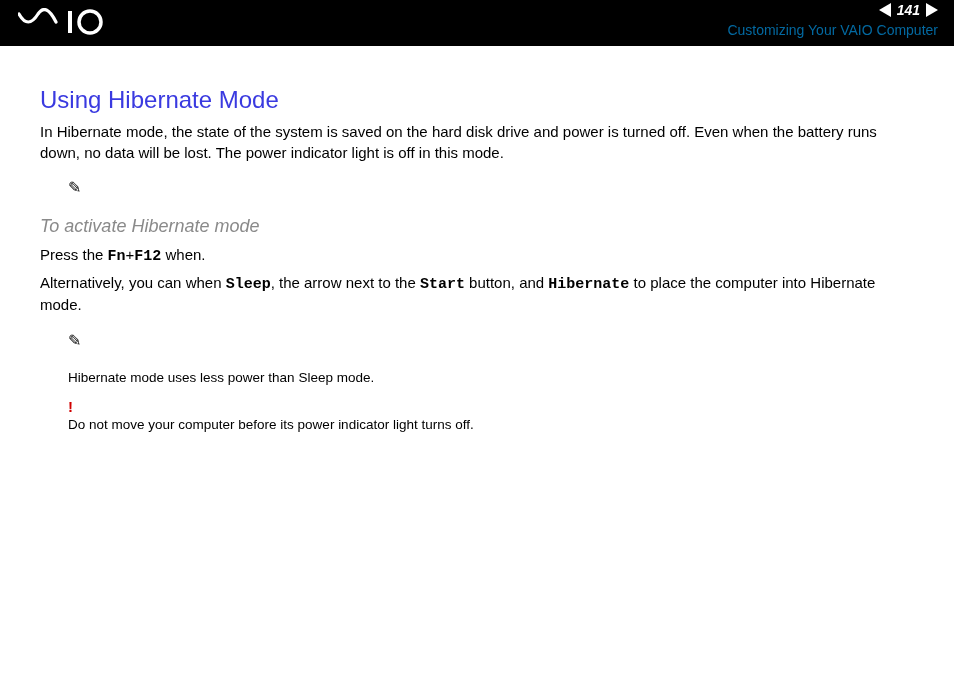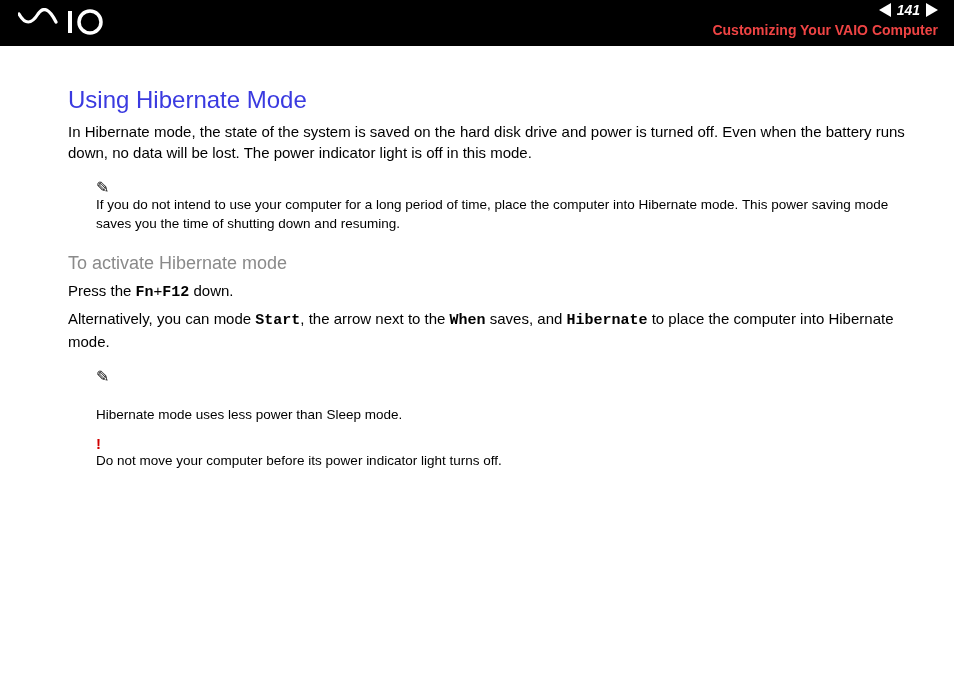--- a/index.html
+++ b/index.html
@@ -2,24 +2,24 @@
 <html><head>
 <meta charset="utf-8">
 <style>
   html,body{margin:0;padding:0;background:#fff;font-family:Arial,Helvetica,sans-serif;color:#000;}
   .page{width:954px;height:522px;position:relative;box-sizing:border-box;}
   .topbar{background:#000;color:#fff;height:46px;position:relative;}
   .logo{position:absolute;left:18px;top:8px;}
   .pager{position:absolute;right:16px;top:2px;display:flex;align-items:center;gap:0;}
   .pg-btn{display:inline-flex;align-items:center;justify-content:center;}
   .pg-num{font-style:italic;font-weight:bold;font-size:14px;padding:0 6px;color:#fff;}
-  .section{position:absolute;right:16px;top:22px;font-weight:bold;font-size:14px;color:#ef4444;}
-  .content{padding:24px 40px 0 40px;font-size:15px;line-height:1.35;margin-left:28px;}
+  .section{position:absolute;right:16px;top:22px;font-weight:normal;font-size:14px;color:#0369a1;}
+  .content{padding:24px 40px 0 40px;font-size:15px;line-height:1.35;}
   h1.title{color:#3a3ae0;font-weight:400;font-size:24px;margin:14px 0 6px 0;}
-  h2.sub{color:#8a8a8a;font-weight:400;font-size:18px;margin:18px 0 4px 0;}
+  h2.sub{color:#8a8a8a;font-weight:400;font-size:18px;margin:18px 0 4px 0;font-style:italic;}
   p{margin:6px 0;}
   .note{margin:14px 0 10px 28px;font-size:13.5px;line-height:1.35;}
   .note .icon{color:#000;font-size:16px;display:block;margin-bottom:-2px;}
   .warn{margin:10px 0 0 28px;font-size:13.5px;}
   .warn .bang{color:#d00000;font-weight:bold;display:block;font-size:15px;margin-bottom:-2px;}
   b{font-weight:bold;font-family:Liberation Mono, monospace;}
   .tri{display:inline-block;width:0;height:0;border-top:7px solid transparent;border-bottom:7px solid transparent;}
   .tri.left{border-right:12px solid #fff;}
   .tri.right{border-left:12px solid #fff;}
 </style>
@@ -48,32 +48,31 @@
     </div>
     <div class="section">Customizing Your VAIO Computer</div>
   </div>
 
   <div class="content">
     <h1 class="title">Using Hibernate Mode</h1>
     <p>In Hibernate mode, the state of the system is saved on the hard disk drive and power is turned off. Even when the battery runs down, no data will be lost. The power indicator light is off in this mode.</p>
 
     <div class="note">
       <span class="icon">✎</span>
-      <span>If you do not intend to use your computer for a long period of time, place the computer into Hibernate mode. This power saving mode saves you the time of shutting down and resuming.</span>
     </div>
 
     <h2 class="sub">To activate Hibernate mode</h2>
 
     <p>
-      <span>Press the </span><b>Fn</b><span>+</span><b>F12</b><span> down.</span>
+      <span>Press the </span><b>Fn</b><span>+</span><b>F12</b><span> when.</span>
     </p>
 
 
     <p>
-      <span>Alternatively, you can mode </span><b>Start</b><span>, the arrow next to the </span><b>When</b><span> saves, and </span><b>Hibernate</b><span> to place the computer into Hibernate mode.</span>
+      <span>Alternatively, you can when </span><b>Sleep</b><span>, the arrow next to the </span><b>Start</b><span> button, and </span><b>Hibernate</b><span> to place the computer into Hibernate mode.</span>
     </p>
 
     <div class="note">
       <span class="icon">✎</span>
       <div style="height:10px"></div>
       <div style="height:10px"></div>
       <div>Hibernate mode uses less power than Sleep mode.</div>
     </div>
 
     <div class="warn">

